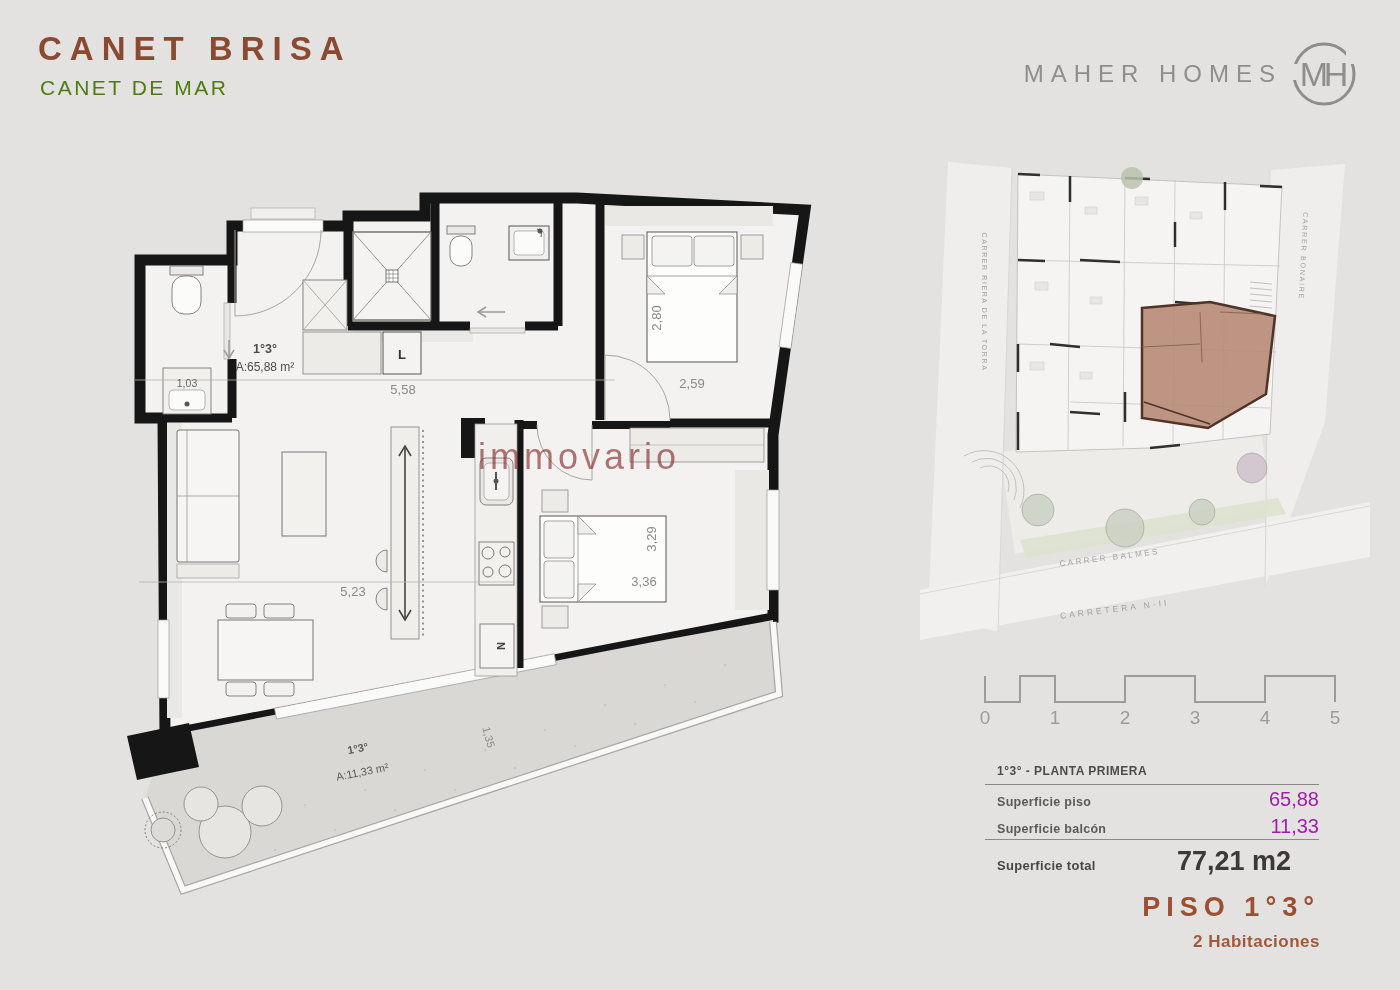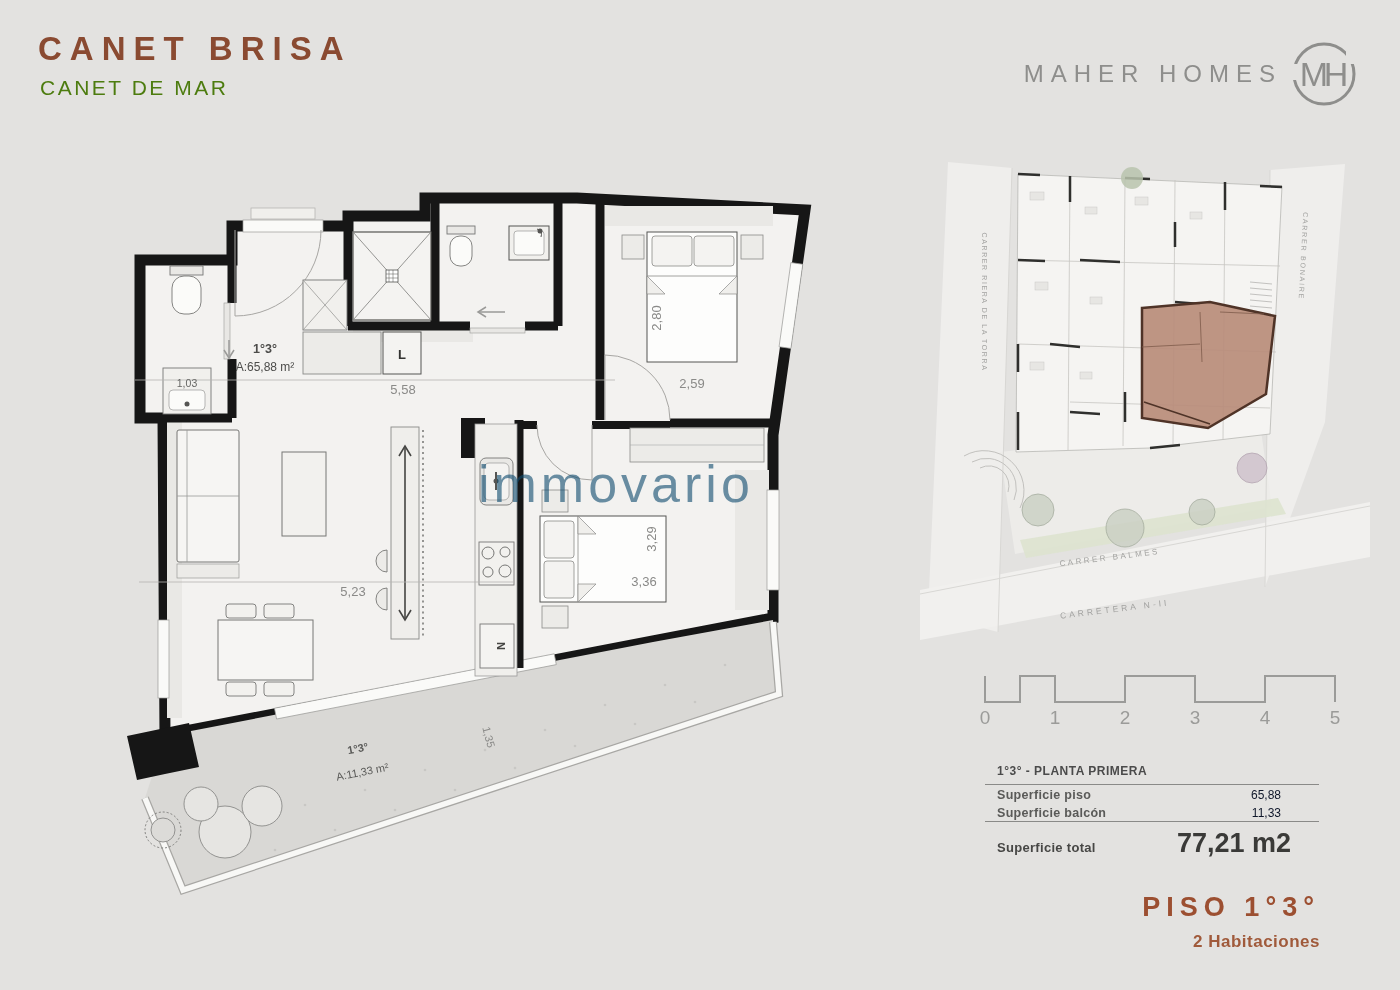--- a/index.html
+++ b/index.html
@@ -6,32 +6,32 @@
   .page{position:relative;width:1400px;height:990px;background:#e3e2e0;overflow:hidden;
         font-family:"Liberation Sans",sans-serif;}
   
   .title-block{position:absolute;left:38px;top:30px;}
   .title-block h1{margin:0;font-size:33px;font-weight:700;letter-spacing:8px;color:#8a4a31;}
   .title-block h2{margin:8px 0 0 2px;font-size:21px;font-weight:400;letter-spacing:2.5px;color:#4d7c0f;}
   .brand{position:absolute;right:38px;top:36px;display:flex;align-items:center;gap:4px;}
   .brand-name{font-size:24px;font-weight:500;letter-spacing:7px;color:#8e8e8c;}
   
   .floorplan{position:absolute;left:125px;top:190px;}
-  .watermark{position:absolute;left:478px;top:454px;font-size:52px;letter-spacing:4px;
-             color:#0c4a6e;opacity:.6;pointer-events:none;}
+  .watermark{position:absolute;left:478px;top:436px;font-size:36px;letter-spacing:4px;
+             color:#7f1d1d;opacity:.6;pointer-events:none;}
   
   .siteplan{position:absolute;left:920px;top:162px;}
   .scalebar{position:absolute;left:980px;top:662px;}
   
   .area-table{position:absolute;left:985px;top:764px;width:334px;}
   .tbl-title{font-size:12px;font-weight:700;letter-spacing:.5px;color:#4b4b4b;margin:0 0 6px 12px;}
   .rule{border:none;border-top:1px solid #8a8a88;margin:0;}
   .trow{display:flex;justify-content:space-between;align-items:baseline;padding:3px 0 1px 12px;}
   .trow .lbl{font-size:12.5px;font-weight:700;letter-spacing:.3px;color:#5a5a58;}
-  .trow .val{font-size:12px;color:#0f172a;margin-right:38px;}
+  .trow .val{font-size:20px;color:#a21caf;}
   .trow.total{padding-top:6px;}
   .trow.total .lbl{font-size:13px;color:#474745;}
   .trow.total .val{font-size:27px;font-weight:700;color:#3a3a38;margin-right:28px;}
   
   .footer{position:absolute;right:80px;top:892px;text-align:right;}
   .piso{font-size:27px;font-weight:700;letter-spacing:6px;color:#9c4f31;}
   .rooms{margin-top:9px;font-size:17px;font-weight:600;letter-spacing:.5px;color:#a05a3b;}
   svg text{font-family:"Liberation Sans",sans-serif;}
 </style>
 </head>

